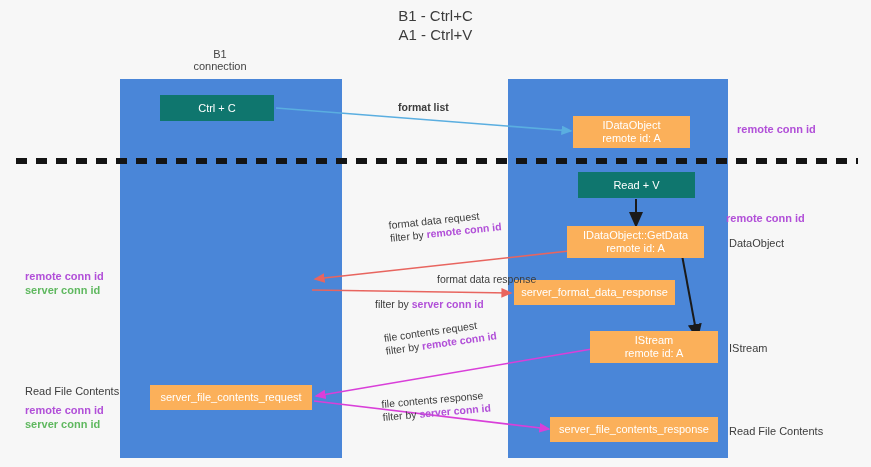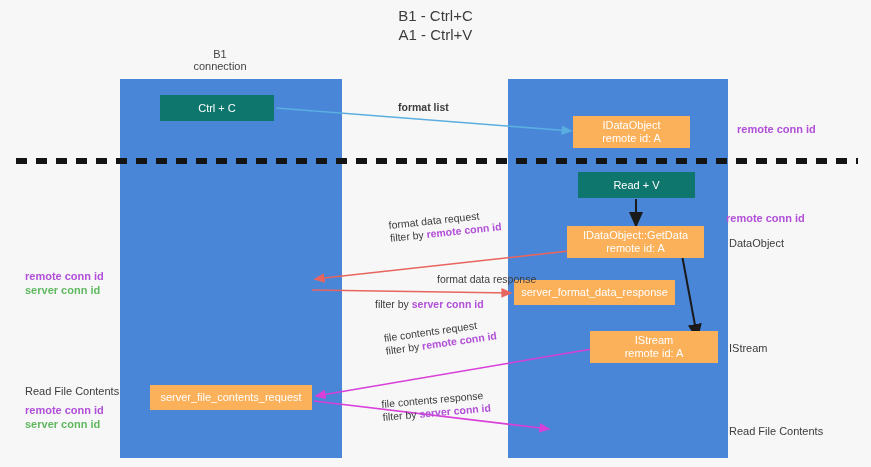--- a/index.html
+++ b/index.html
@@ -111,20 +111,21 @@
 remote id: A</div>
 
 
   <div class="abs node orange" style="left:514px;top:280px;width:161px;height:25px;">server_format_data_response</div>
 
   <div class="abs node orange" style="left:590px;top:331px;width:128px;height:32px;">IStream
 remote id: A</div>
 
   <div class="abs node orange" style="left:150px;top:385px;width:162px;height:25px;">server_file_contents_request</div>
 
+  <div class="abs node orange" style="left:550px;top:417px;width:168px;height:25px;">server_file_contents_response</div>
 
   <div class="abs edge-label" style="left:398px;top:101px;font-weight:bold;">format list</div>
 
   <div class="abs" style="left:388px;top:219px;transform:rotate(-6deg);transform-origin:left top;">
     <div class="edge-label">format data request</div>
     <div class="edge-label">
       <span>filter by </span><span class="hi-remote">remote conn id</span>
     </div>
   </div>
 

